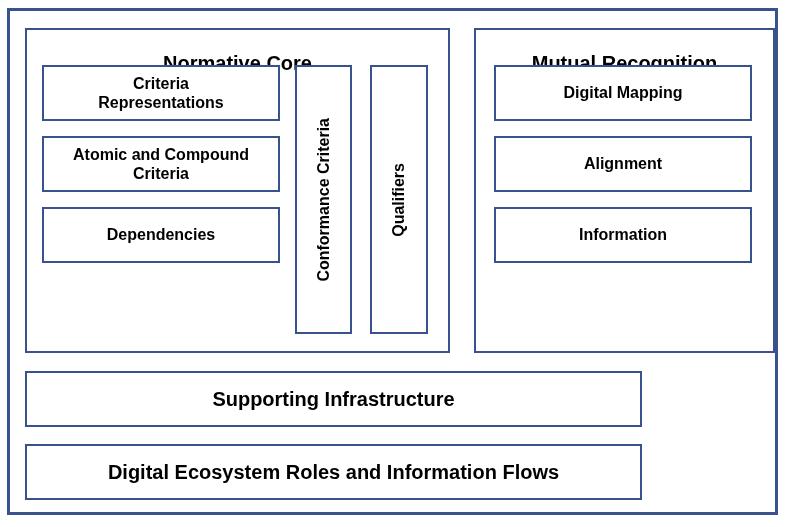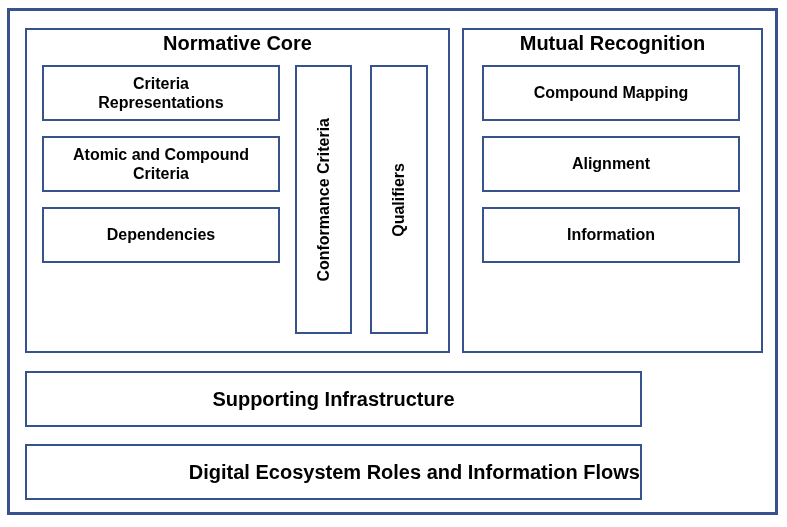--- a/index.html
+++ b/index.html
@@ -38,28 +38,28 @@
     box-sizing: border-box;
     background: var(--background);
   }
   .group.normative {
     left: 15px;
     top: 17px;
     width: 425px;
     height: 325px;
   }
   .group.mutual {
-    left: 452px;
+    left: 464px;
     top: 17px;
     width: 301px;
     height: 325px;
   }
   .group-title {
     margin: 0;
-    padding-top: 1px;
+    padding-top: 21px;
     text-align: center;
     font-size: 20px;
     font-weight: bold;
     line-height: 1.2;
   }
   .item-col {
     position: absolute;
     display: flex;
     flex-direction: column;
     gap: 15px;
@@ -123,21 +123,21 @@
     box-sizing: border-box;
     border: 2px solid var(--border);
     background: var(--background);
     display: flex;
     align-items: center;
     justify-content: center;
     text-align: center;
     font-size: 20px;
   }
   .bar-1 { top: 360px; }
-  .bar-2 { top: 433px; justify-content: flex-end; }
+  .bar-2 { top: 433px; }
 </style>
 </head>
 <body>
 
 <div class="canvas">
   <div class="outer">
 
     <section class="group normative">
       <h2 class="group-title">Normative Core</h2>
       <div class="item-col nc-col">
@@ -156,21 +156,21 @@
       </div>
       <div class="vbox vbox-2">
         <span class="vlabel">Qualifiers</span>
       </div>
     </section>
 
     <section class="group mutual">
       <h2 class="group-title">Mutual Recognition</h2>
       <div class="item-col mr-col">
         <div class="item-box">
-          <span>Compound Mapping</span>
+          <span>Digital Mapping</span>
         </div>
         <div class="item-box">
           <span>Alignment</span>
         </div>
         <div class="item-box">
           <span>Information</span>
         </div>
       </div>
     </section>
 

